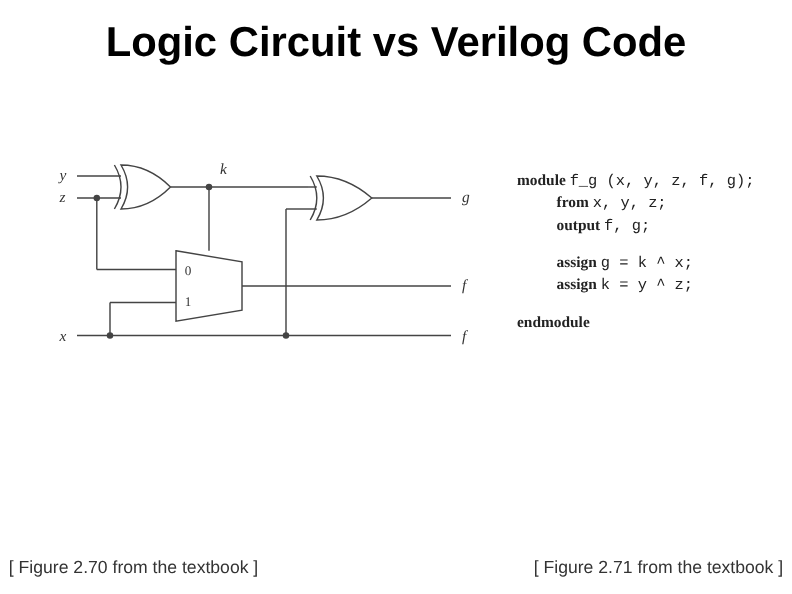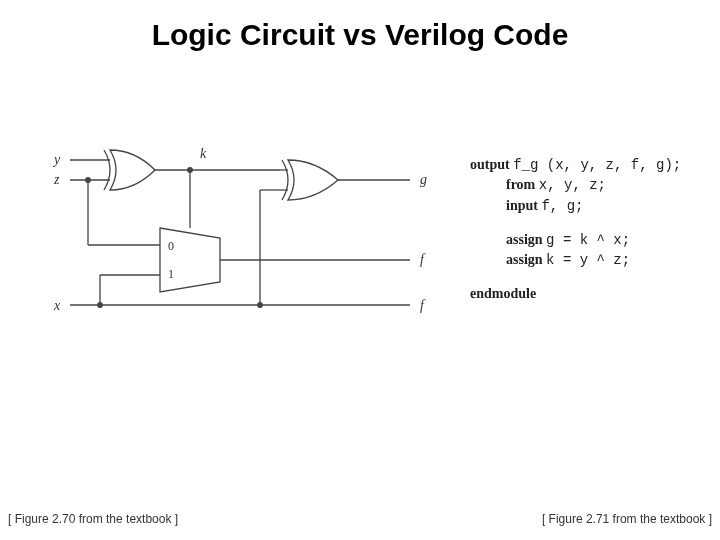--- a/index.html
+++ b/index.html
@@ -1,23 +1,23 @@
 <!DOCTYPE html>
 <html><head>
 <meta charset="utf-8">
 <style>
   * { margin: 0; padding: 0; box-sizing: border-box; }
   html, body { width: 720px; height: 540px; background: #fff; font-family: Arial, Helvetica, sans-serif; position: relative; }
-  .title { position: absolute; top: 18px; left: 0; width: 720px; text-align: center; font-size: 30px; font-weight: bold; }
+  .title { position: absolute; top: 18px; left: 0; width: 720px; text-align: center; font-size: 38px; font-weight: bold; }
   .circuit { position: absolute; top: 140px; left: 40px; width: 410px; height: 230px; }
   .circuit svg { width: 410px; height: 230px; }
   .code { position: absolute; top: 155px; left: 470px; font-family: "Times New Roman", serif; font-size: 14px; line-height: 1.45; color: #222; }
   .code .kw { font-weight: bold; }
   .code .mono { font-family: "Courier New", monospace; font-size: 14px; }
-  .caption { position: absolute; bottom: 14px; font-size: 12px; color: #333; }
+  .caption { position: absolute; bottom: 14px; font-size: 16px; color: #333; }
   .caption.left { left: 8px; }
   .caption.right { right: 8px; margin-top: 12px; }
   .siglabel { font-family: "Times New Roman", serif; font-style: italic; font-size: 14px; fill: #333; }
   .num { font-family: "Times New Roman", serif; font-size: 12px; fill: #333; }
 </style>
 </head>
 <body>
 
 <div class="title">Logic Circuit vs Verilog Code</div>
 
@@ -71,29 +71,29 @@
   <text class="siglabel" x="380" y="44">g</text>
   <text class="siglabel" x="380" y="124">f</text>
   <text class="siglabel" x="380" y="170">f</text>
   <text class="num" x="128" y="110">0</text>
   <text class="num" x="128" y="138">1</text>
 </svg>
 </div>
 
 <div class="code">
   <div>
-    <span class="kw">output</span>
+    <span class="kw">module</span>
     <span class="mono">f_g (x, y, z, f, g);</span>
   </div>
   <div style="padding-left:36px">
     <span class="kw">from</span>
     <span class="mono">x, y, z;</span>
   </div>
   <div style="padding-left:36px">
-    <span class="kw">input</span>
+    <span class="kw">output</span>
     <span class="mono">f, g;</span>
   </div>
   <div style="height:14px"></div>
   <div style="padding-left:36px">
     <span class="kw">assign</span>
     <span class="mono">g = k ^ x;</span>
   </div>
   <div style="padding-left:36px">
     <span class="kw">assign</span>
     <span class="mono">k = y ^ z;</span>

